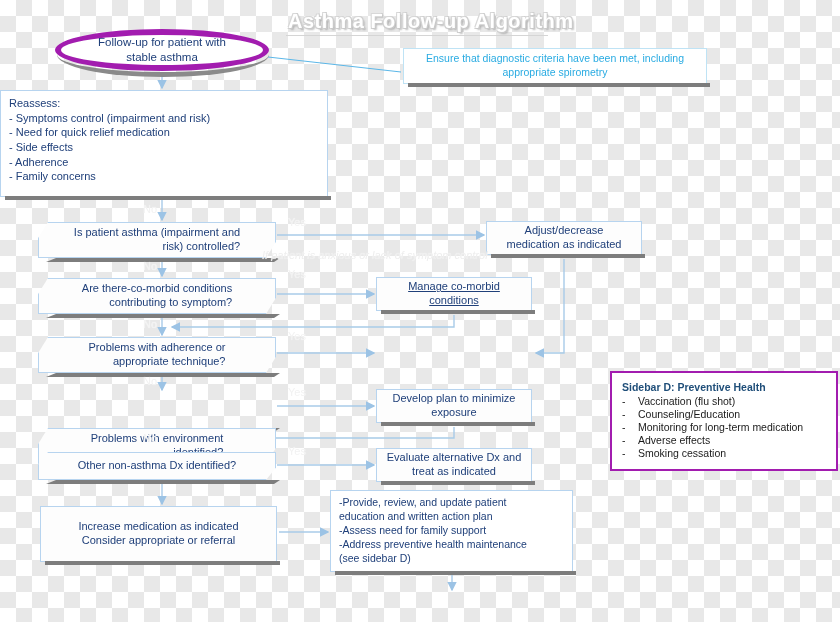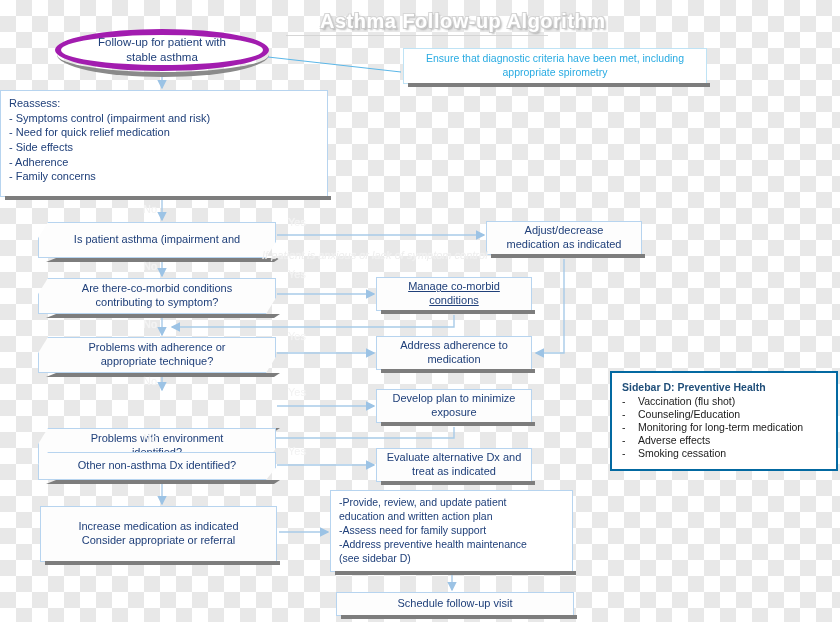--- a/index.html
+++ b/index.html
@@ -31,21 +31,21 @@
   .rect::after{
     content:"";position:absolute;left:4px;right:-4px;bottom:-4px;height:4px;
     background:#7d7d7d;
   }
 
   
   .hex{
     background:#fdfdfd;
     color:#20407a;
     display:flex;align-items:center;justify-content:center;
-    text-align:center;line-height:1.25;
+    text-align:right;line-height:1.25;
     clip-path:polygon(10px 0,100% 0,100% 55%,calc(100% - 10px) 100%,0 100%,0 45%);
     border:1px solid #b7d4ef;
     z-index:5;
   }
   .hexwrap{position:absolute;}
   .hexwrap::after{
     content:"";position:absolute;left:8px;right:-4px;bottom:-4px;height:4px;
     background:#7d7d7d;clip-path:polygon(10px 0,100% 0,calc(100% - 6px) 100%,0 100%);
   }
 
@@ -56,21 +56,21 @@
     text-align:center;line-height:1.3;z-index:5;
   }
   .ellipse-shadow{
     position:absolute;border-radius:50%;
     background:transparent;border-bottom:5px solid #8a8a8a;
     z-index:4;
   }
 
   
   .sidebar{
-    background:#ffffff;border:2px solid #0369a1;
+    background:#ffffff;border:2px solid #a21caf;
     color:#1a1a1a;z-index:6;padding:8px 10px;box-sizing:border-box;
   }
   .sidebar .sb-title{font-weight:bold;color:#1f4e79;margin-bottom:2px;}
   .sidebar .sb-row{display:flex;margin-top:1px;}
   .sidebar .sb-dash{width:16px;flex:0 0 16px;}
 
   
   .notebox{
     background:#ffffff;border:1px solid #b7d4ef;color:#20407a;
     padding:5px 8px;box-sizing:border-box;line-height:1.33;z-index:5;
@@ -89,21 +89,21 @@
     content:"";position:absolute;left:4px;right:-4px;bottom:-4px;height:4px;
     background:#7d7d7d;
   }
 
   
   .title{
     position:absolute;
     color:#ffffff;font-weight:bold;font-style:normal;
     letter-spacing:.5px;
     text-shadow:1px 1px 0 #c9c9c9,-1px -1px 0 #d8d8d8,1px -1px 0 #d0d0d0,-1px 1px 0 #d0d0d0,2px 2px 2px rgba(120,120,120,.5);
-    z-index:8;white-space:nowrap;padding-left:32px;
+    z-index:8;white-space:nowrap;
   }
   .title-underline{
     position:absolute;height:1px;background:#d5d5d5;z-index:8;
   }
 
   
   .elabel{
     position:absolute;color:#f2f2f2;z-index:7;white-space:nowrap;
     text-shadow:0 0 1px rgba(255,255,255,.9);
   }
@@ -141,20 +141,21 @@
     <div>- Need for quick relief medication</div>
     <div>- Side effects</div>
     <div>- Adherence</div>
     <div>- Family concerns</div>
   </div>
 
   <div class="hexwrap" style="left:38px;top:222px;width:238px;height:36px;">
     <div class="node hex" style="left:0;top:0;width:238px;height:36px;font-size:11px;">
       <div>
         <div>Is patient asthma (impairment and</div>
+        <div>risk) controlled?</div>
       </div>
     </div>
   </div>
 
   <div class="hexwrap" style="left:38px;top:278px;width:238px;height:36px;">
     <div class="node hex" style="left:0;top:0;width:238px;height:36px;font-size:11px;">
       <div>
         <div>Are there-co-morbid conditions</div>
         <div>contributing to symptom?</div>
       </div>
@@ -194,26 +195,20 @@
     </div>
   </div>
 
   <div class="node rect" style="left:376px;top:277px;width:156px;height:34px;font-size:11px;text-decoration:underline;">
     <div>
       <div>Manage co-morbid</div>
       <div>conditions</div>
     </div>
   </div>
 
-  <div class="node rect" style="left:376px;top:336px;width:156px;height:34px;font-size:11px;">
-    <div>
-      <div>Address adherence to</div>
-      <div>medication</div>
-    </div>
-  </div>
 
   <div class="node rect" style="left:376px;top:389px;width:156px;height:34px;font-size:11px;">
     <div>
       <div>Develop plan to minimize</div>
       <div>exposure</div>
     </div>
   </div>
 
   <div class="node rect" style="left:376px;top:448px;width:156px;height:34px;font-size:11px;">
     <div>
@@ -230,23 +225,20 @@
   </div>
 
   <div class="node notebox" style="left:330px;top:490px;width:243px;height:82px;font-size:10.5px;">
     <div>-Provide, review, and update patient</div>
     <div>education and written action plan</div>
     <div>-Assess need for family support</div>
     <div>-Address preventive health maintenance</div>
     <div>(see sidebar D)</div>
   </div>
 
-  <div class="node rect" style="left:336px;top:592px;width:238px;height:24px;font-size:11px;">
-    <div>Schedule follow-up visit</div>
-  </div>
 
   <div class="node sidebar" style="left:610px;top:371px;width:228px;height:100px;font-size:10.5px;">
     <div class="sb-title">Sidebar D: Preventive Health</div>
     <div class="sb-row">
       <span class="sb-dash">-</span>
       <span>Vaccination (flu shot)</span>
     </div>
     <div class="sb-row">
       <span class="sb-dash">-</span>
       <span>Counseling/Education</span>

